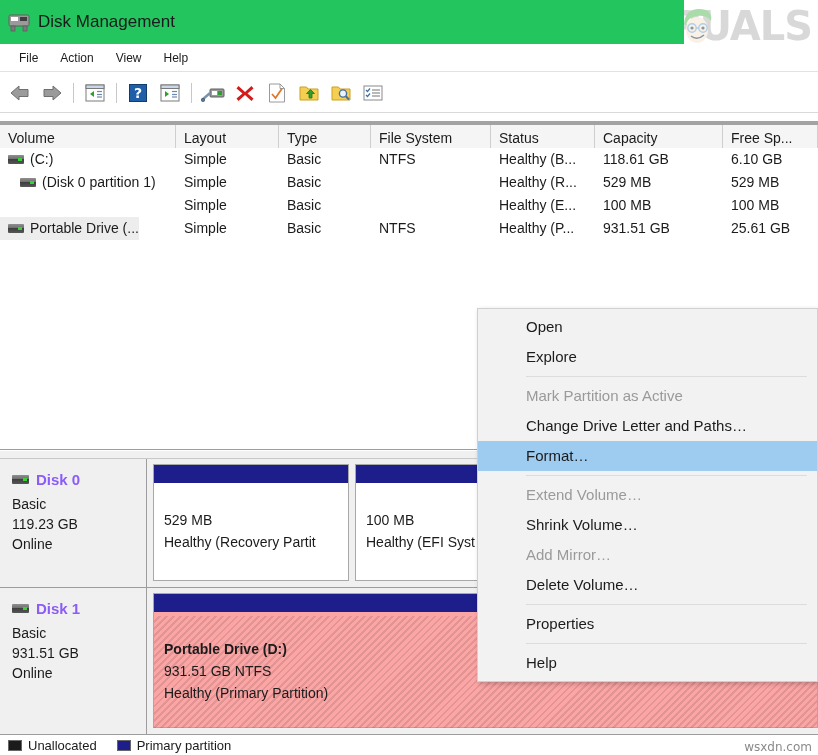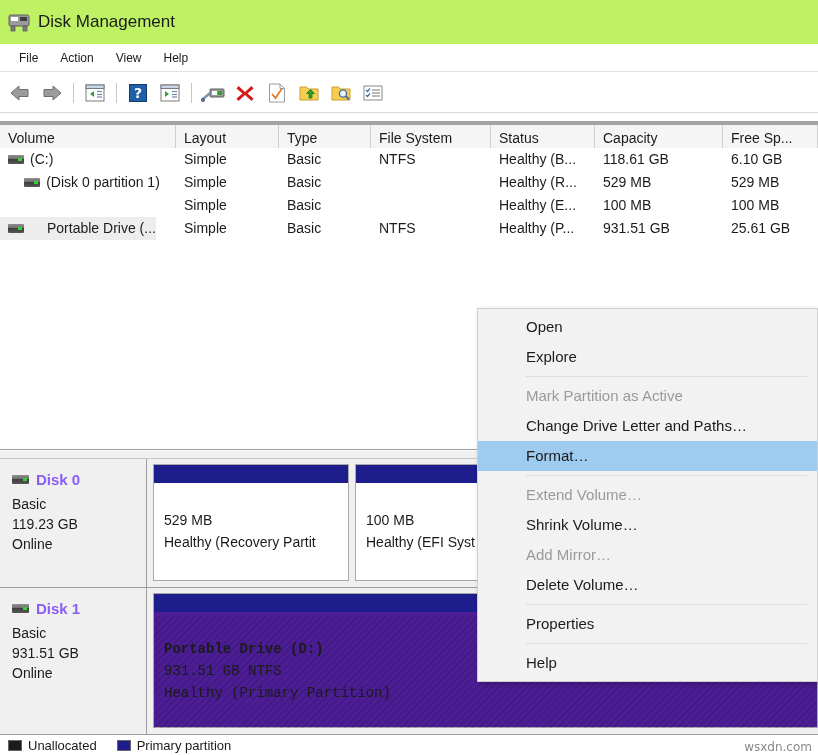--- a/index.html
+++ b/index.html
@@ -43,22 +43,22 @@
     left: 36px;
     top: 2px;
     width: 40px;
     height: 44px;
   }
 
   
   .titlebar {
     position: absolute;
     left: 0; top: 0;
-    width: 818px; height: 44px;
-    background: #bef264;
+    width: 684px; height: 44px;
+    background: #22c55e;
     display: flex;
     align-items: center;
     padding-left: 8px;
   }
   .title-icon {
     width: 22px; height: 20px;
     position: relative;
     margin-right: 8px;
     flex: none;
   }
@@ -149,21 +149,21 @@
     color: #1b1b1b;
     white-space: nowrap;
     overflow: hidden;
   }
   .vr-name {
     display: flex;
     align-items: center;
     padding-left: 8px;
     height: 23px;
   }
-  .vr-name.selected { background: #ededed; gap: 17px; }
+  .vr-name.selected { background: #ededed; }
   .vol-icon {
     width: 16px; height: 9px;
     margin-right: 6px;
     flex: none;
     border-radius: 1px;
     background: linear-gradient(#8f8f8f 0%, #6e6e6e 45%, #3d3d3d 46%, #575757 100%);
     position: relative;
   }
   .vol-icon::after {
     content: "";
@@ -270,22 +270,21 @@
     white-space: nowrap;
     overflow: hidden;
   }
   .part.selected .part-body {
     background-image: repeating-linear-gradient(
       -45deg,
       rgba(0,0,0,0) 0px, rgba(0,0,0,0) 3px,
       rgba(0,0,0,0.10) 3px, rgba(0,0,0,0.10) 5px);
   }
   .part.selected {
-    background: #4c1d95;
-    font-family: Liberation Mono, monospace;
+    background: #fca5a5;
   }
   .part-name-bold { font-weight: bold; }
 
   
   .legend {
     position: absolute;
     left: 0; top: 736px;
     width: 818px; height: 19px;
     background: #ffffff;
     display: flex;
@@ -500,21 +499,21 @@
             <span>(C:)</span>
           </div></div>
         <div class="vr-cell" style="left: 176px; width: 103px; padding-left: 8px;">Simple</div>
         <div class="vr-cell" style="left: 279px; width: 92px; padding-left: 8px;">Basic</div>
         <div class="vr-cell" style="left: 371px; width: 120px; padding-left: 8px;">NTFS</div>
         <div class="vr-cell" style="left: 491px; width: 104px; padding-left: 8px;">Healthy (B...</div>
         <div class="vr-cell" style="left: 595px; width: 128px; padding-left: 8px;">118.61 GB</div>
         <div class="vr-cell" style="left: 723px; width: 95px; padding-left: 8px;">6.10 GB</div>
       </div>
       <div class="vol-row" style="top: 23px;">
-        <div class="vr-cell" style="left: 0px; width: 176px; text-align: center;"><div class="vr-name" style="display: inline-flex;">
+        <div class="vr-cell" style="left: 12px; width: 176px;"><div class="vr-name" style="display: inline-flex;">
             <span class="vol-icon"></span>
             <span>(Disk 0 partition 1)</span>
           </div></div>
         <div class="vr-cell" style="left: 176px; width: 103px; padding-left: 8px;">Simple</div>
         <div class="vr-cell" style="left: 279px; width: 92px; padding-left: 8px;">Basic</div>
         <div class="vr-cell" style="left: 371px; width: 120px; padding-left: 8px;"></div>
         <div class="vr-cell" style="left: 491px; width: 104px; padding-left: 8px;">Healthy (R...</div>
         <div class="vr-cell" style="left: 595px; width: 128px; padding-left: 8px;">529 MB</div>
         <div class="vr-cell" style="left: 723px; width: 95px; padding-left: 8px;">529 MB</div>
       </div>

